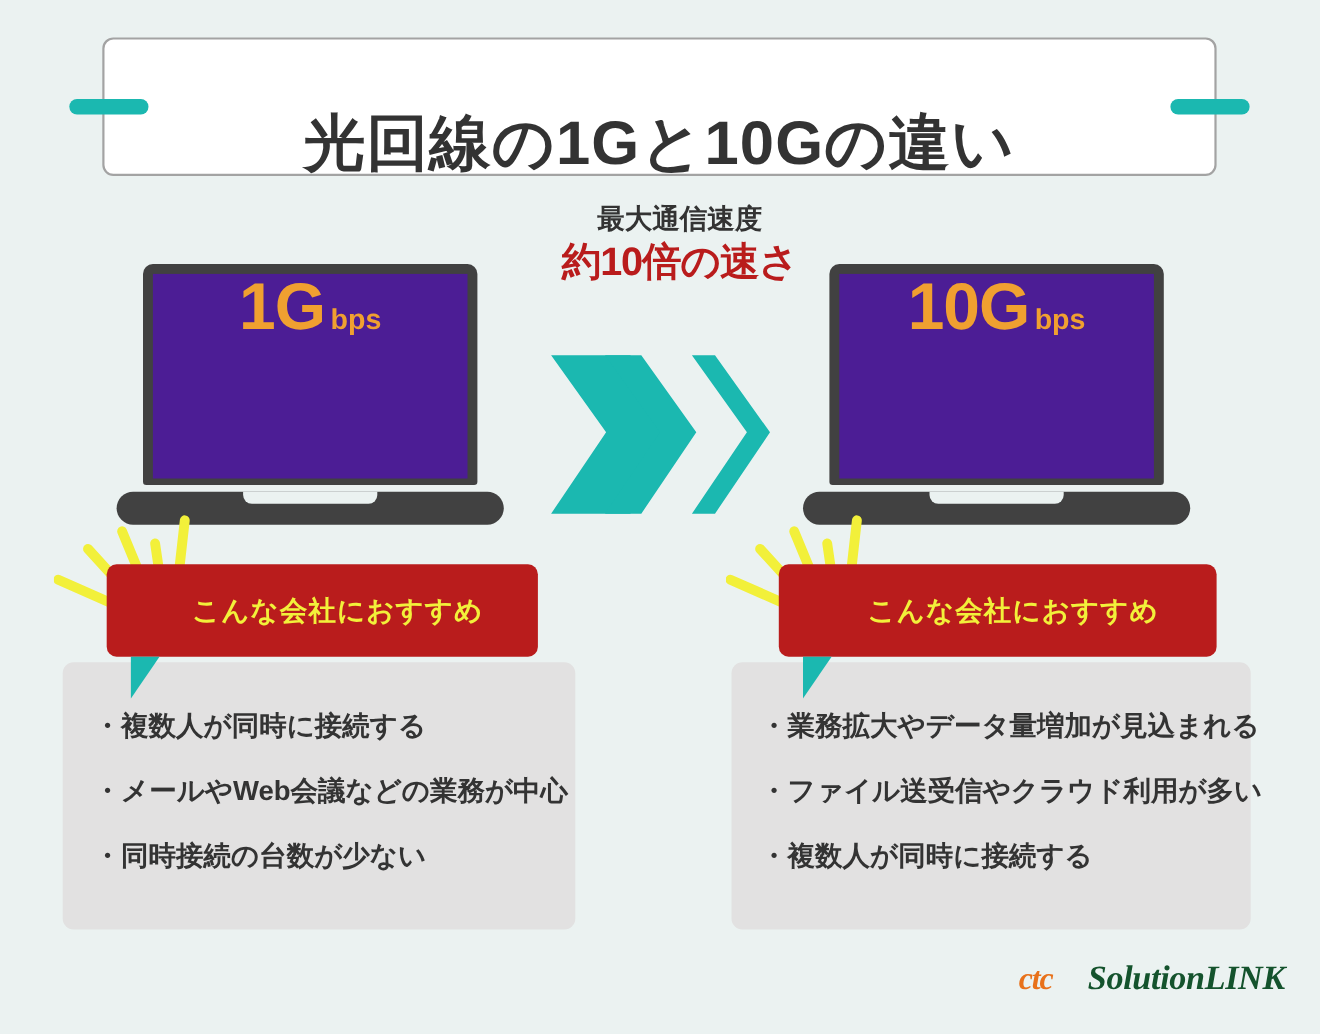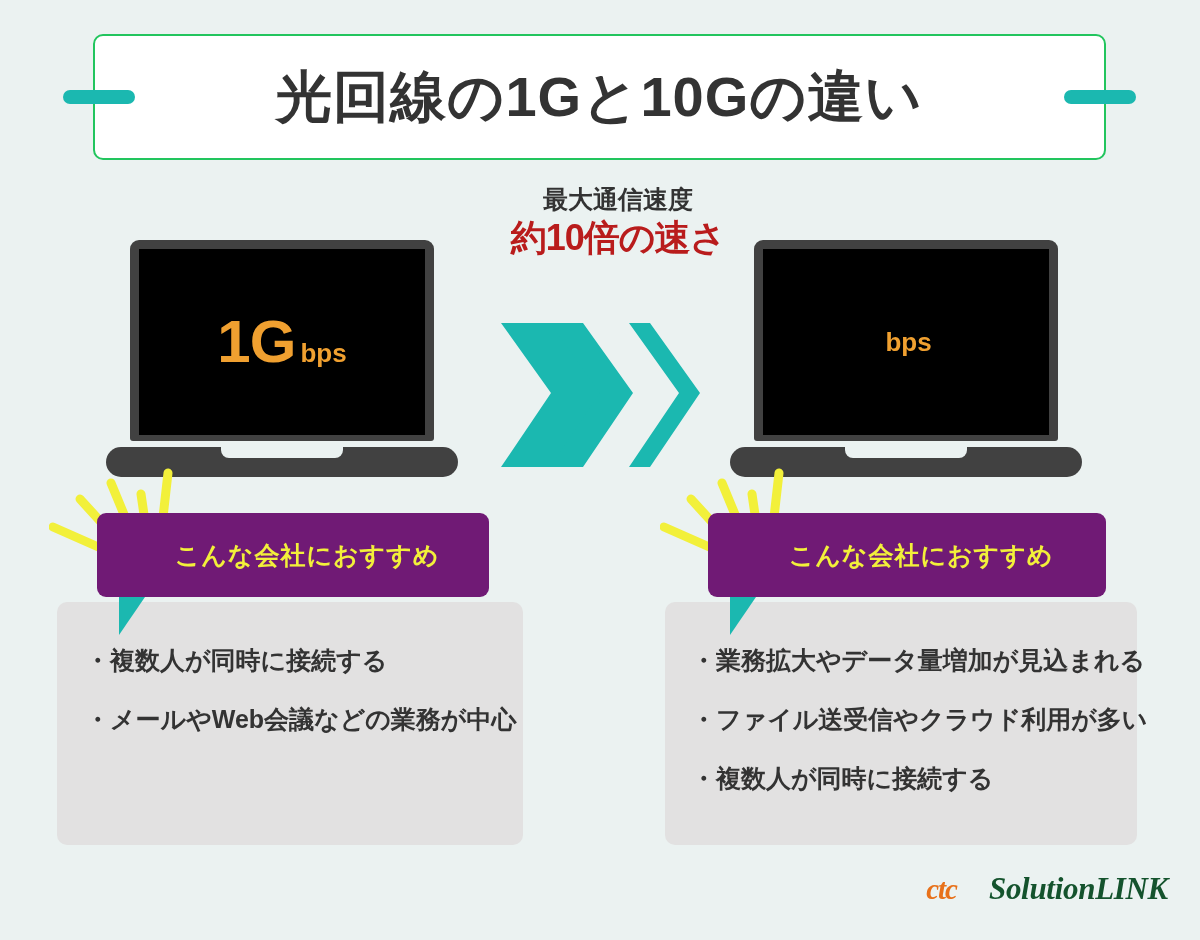--- a/index.html
+++ b/index.html
@@ -23,24 +23,24 @@
     height: 180px;
   }
   #title-box {
     position: absolute;
     left: 93px;
     top: 34px;
     width: 1013px;
     height: 126px;
     box-sizing: border-box;
     background: #FFFFFF;
-    border: 2px solid #22c55e;
+    border: 2px solid #a3a3a3;
     border-radius: 10px;
     display: flex;
-    align-items: center;
+    align-items: flex-end;
     justify-content: center;
   }
   #page-title {
     font-size: 56px;
     font-weight: 700;
     color: #333333;
     letter-spacing: 1px;
     line-height: 1;
     white-space: nowrap;
   }
@@ -79,23 +79,23 @@
     height: 201px;
     box-sizing: border-box;
     background: #414141;
     border-radius: 9px 9px 3px 3px;
     padding: 9px 9px 6px 9px;
   }
   .laptop-screen {
     width: 100%;
     height: 100%;
     box-sizing: border-box;
-    background: #000000;
-    display: flex;
-    align-items: center;
+    background: #4c1d95;
+    display: flex;
+    align-items: flex-start;
     justify-content: center;
   }
   .speed-label {
     display: flex;
     align-items: baseline;
     color: #F0A030;
     line-height: 1;
   }
   .speed-value {
     font-size: 60px;
@@ -182,21 +182,21 @@
     left: 40px;
     width: 392px;
     z-index: 3;
   }
   #reco-right .bubble-wrap { left: 43px; width: 398px; }
 
   .bubble {
     position: relative;
     width: 100%;
     height: 84px;
-    background: #701a75;
+    background: #b91c1c;
     border-radius: 9px;
     display: flex;
     align-items: center;
     justify-content: center;
   }
   .bubble-text {
     font-size: 25px;
     font-weight: 700;
     color: #F2F03A;
     letter-spacing: 1px;
@@ -291,20 +291,21 @@
     </div>
     <div class="laptop-base">
       <div class="laptop-notch"></div>
     </div>
   </div>
 
   <div class="laptop" id="laptop-right">
     <div class="laptop-screen-frame">
       <div class="laptop-screen">
         <div class="speed-label">
+          <span class="speed-value">10G</span>
           <span class="speed-unit">bps</span>
         </div>
       </div>
     </div>
     <div class="laptop-base">
       <div class="laptop-notch"></div>
     </div>
   </div>
 
   <div id="speed-callout">
@@ -334,20 +335,21 @@
     </svg>
     <div class="bubble">
       <span class="bubble-text">こんな会社におすすめ</span>
       <div class="bubble-tail"></div>
     </div>
   </div>
 
   <ul class="reco-list">
     <li class="reco-item">・複数人が同時に接続する</li>
     <li class="reco-item">・メールやWeb会議などの業務が中心</li>
+    <li class="reco-item">・同時接続の台数が少ない</li>
   </ul>
 </div>
 
 <div class="reco-column" id="reco-right">
   <div class="reco-panel"></div>
 
   <div class="bubble-wrap">
     <svg class="burst" viewBox="0 0 150 110">
       <g stroke="#F2F03A" stroke-width="9" stroke-linecap="round">
         <line x1="4" y1="62" x2="72" y2="92"></line>

